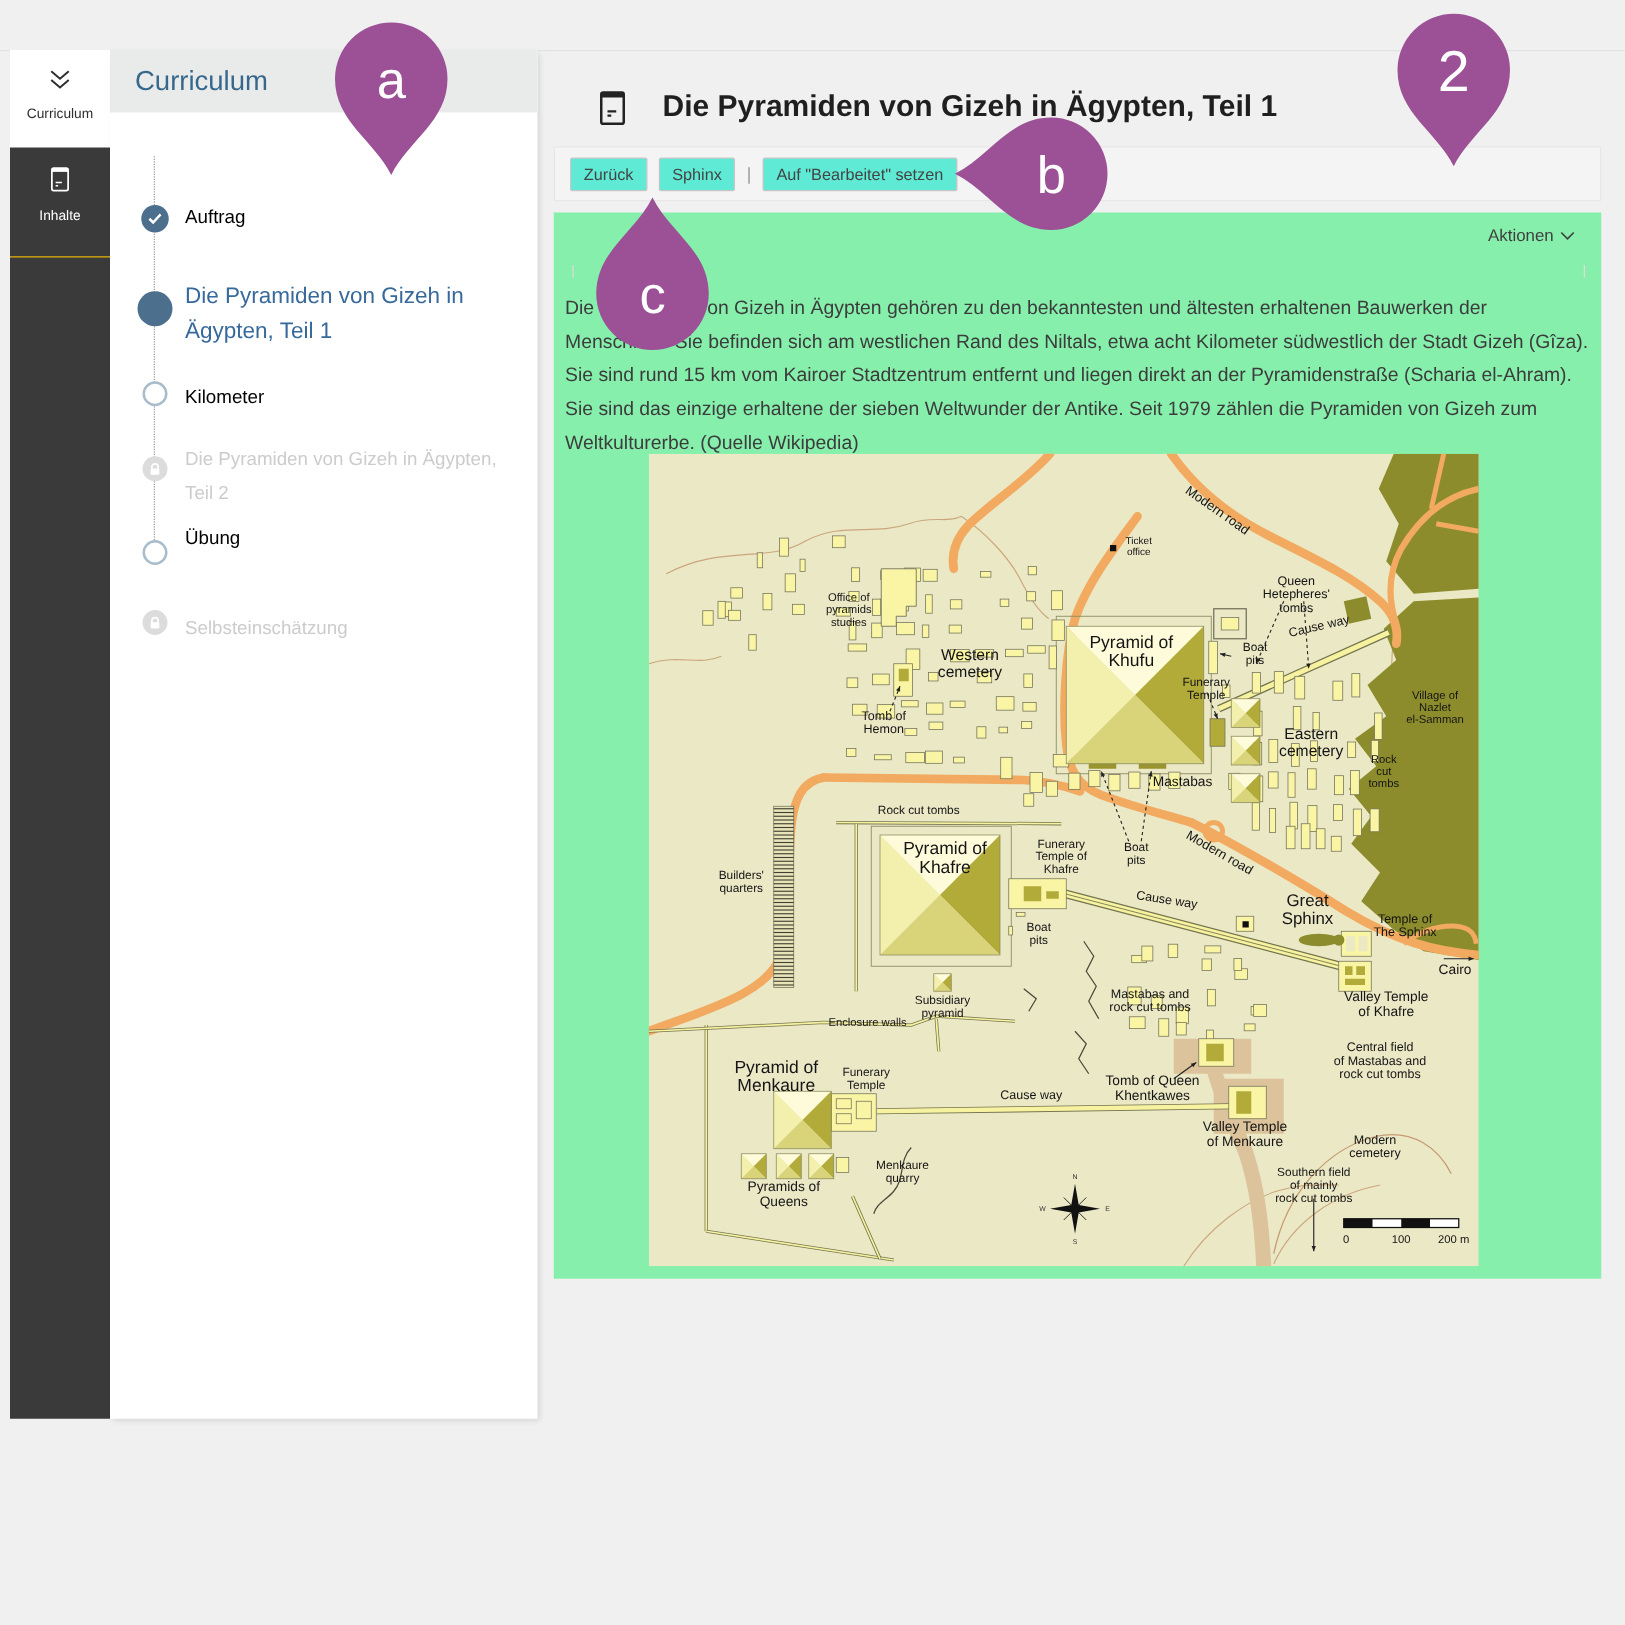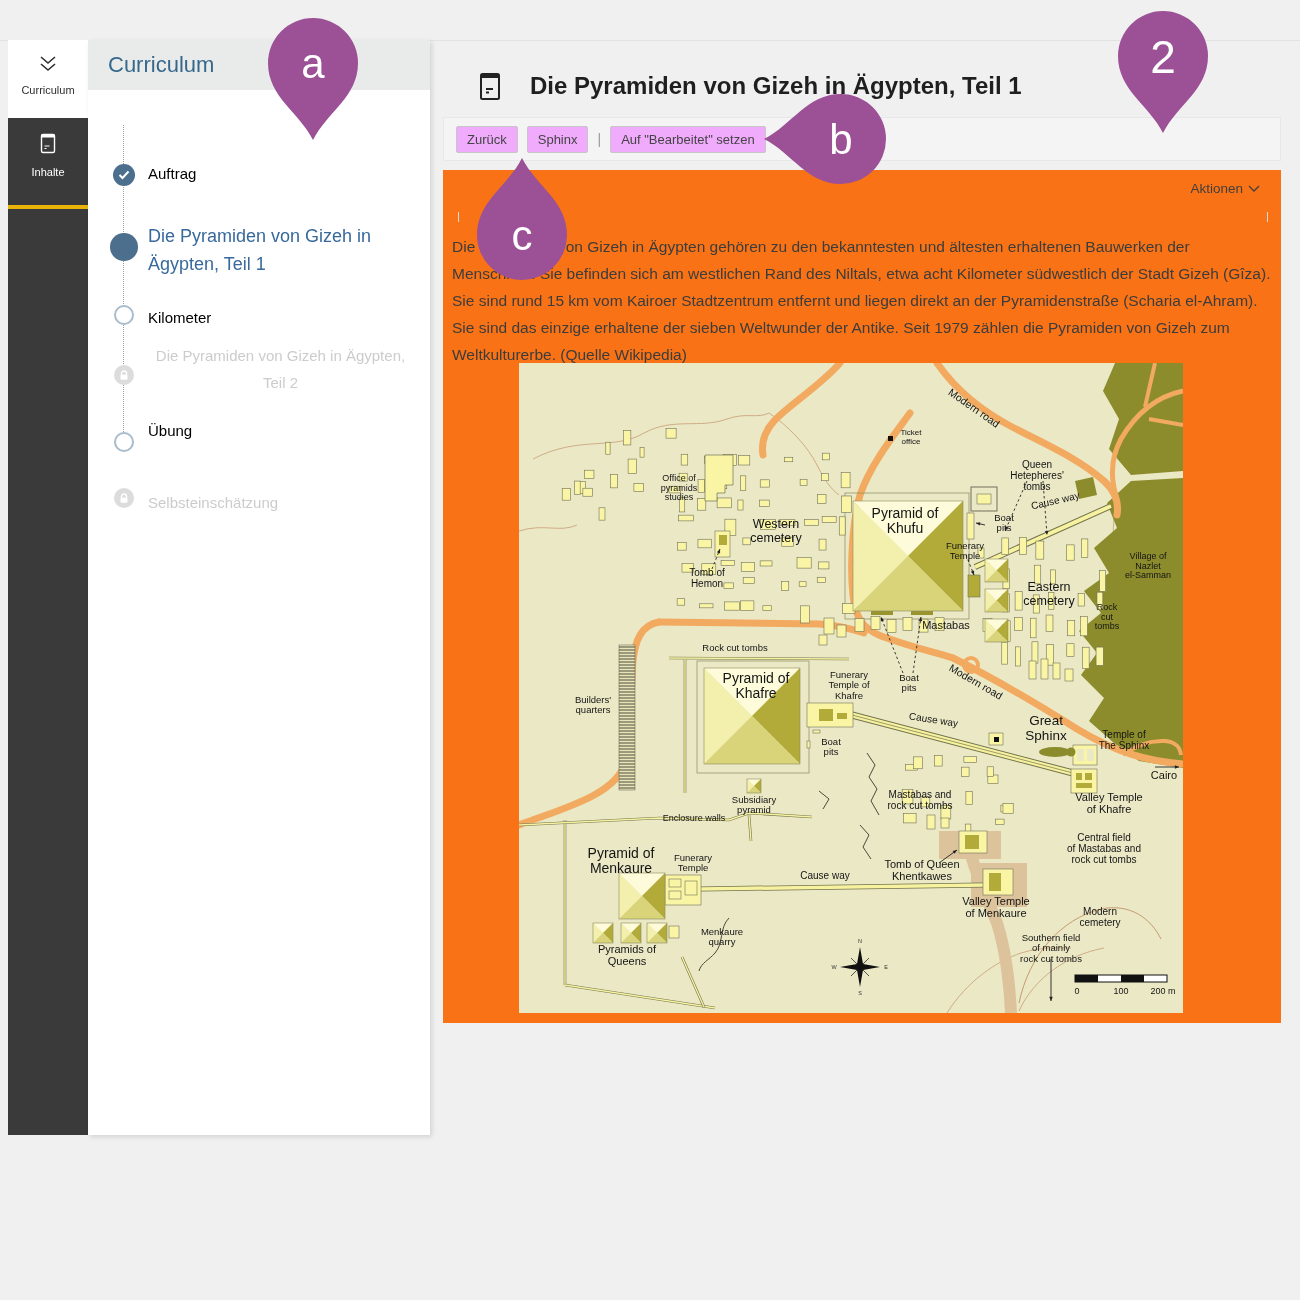--- a/index.html
+++ b/index.html
@@ -3,21 +3,21 @@
 <meta charset="utf-8">
 <style>
   html,body{margin:0;padding:0;}
   body{width:1300px;height:1300px;position:relative;background:#f0f0f0;
        font-family:"Liberation Sans",sans-serif;overflow:hidden;}
   .hairline-top{position:absolute;left:0;top:40px;width:1300px;height:1px;background:#e2e2e2;}
   
   .rail{position:absolute;left:8px;top:40px;width:80px;height:1095px;background:#3a3a3a;}
   .rail-item{position:absolute;left:0;width:80px;text-align:center;cursor:pointer;}
   .rail-item.active{top:0;height:78px;background:#ffffff;color:#2f2f2f;}
-  .rail-item.dark{top:78px;height:87px;color:#ffffff;border-bottom:4px solid #eab308;}
+  .rail-item.dark{top:78px;height:87px;color:#ffffff;border-bottom:1px solid #eab308;}
   .rail-icon{margin-top:14px;}
   .rail-label{font-size:11px;margin-top:6px;}
   
   .sidebar{position:absolute;left:88px;top:40px;width:342px;height:1095px;background:#ffffff;
            box-shadow:2px 2px 5px rgba(0,0,0,.12);}
   .sidebar-header{height:50px;background:#e9ebeb;display:flex;align-items:center;padding-left:20px;
                   font-size:22px;color:#37688c;}
   .steps{position:absolute;left:0;top:50px;width:342px;height:1000px;}
   .step-connector{position:absolute;left:35px;top:35px;height:325px;border-left:1px dotted #9e9e9e;}
   .step-row{position:absolute;left:0;width:342px;cursor:pointer;}
@@ -29,24 +29,24 @@
   .ic-locked{width:20px;height:20px;background:#dcdcdc;}
   .step-label{position:absolute;left:60px;width:265px;font-size:15px;color:#000000;line-height:24px;}
   .step-label.active{font-size:18px;color:#38699b;line-height:28px;}
   .step-label.locked{color:#cccccc;line-height:27px;}
   
   .title-icon{position:absolute;left:478px;top:70px;}
   .page-title{position:absolute;left:530px;top:72px;font-size:24px;font-weight:bold;color:#1f1f1f;}
   .toolbar{position:absolute;left:443px;top:117px;width:838px;height:44px;background:#f4f4f4;
            border:1px solid #e7e7e7;box-sizing:border-box;display:flex;align-items:center;gap:9px;
            padding-left:12px;}
-  .tb-btn{background:#f0abfc;border:1px solid #c6c6c6;border-radius:2px;padding:5px 10px;
+  .tb-btn{background:#5eead4;border:1px solid #c6c6c6;border-radius:2px;padding:5px 10px;
           font-size:13px;color:#444;font-family:"Liberation Sans",sans-serif;cursor:pointer;}
   .tb-sep{color:#999;font-size:14px;}
-  .card{position:absolute;left:443px;top:170px;width:838px;height:853px;background:#f97316;}
+  .card{position:absolute;left:443px;top:170px;width:838px;height:853px;background:#86efac;}
   .actions{position:absolute;right:21px;top:11px;font-size:13.5px;color:#3f3f3f;cursor:pointer;
            display:flex;align-items:center;gap:5px;}
   .tick{position:absolute;width:1px;height:10px;background:#dcdcdc;top:42px;}
   .paragraph{position:absolute;left:9px;top:63px;width:822px;font-size:15.5px;line-height:27px;color:#3c3c3c;}
   .map-wrap{position:absolute;left:76px;top:193px;width:664px;height:650px;}
   .pins{position:absolute;left:0;top:0;width:1300px;height:1300px;pointer-events:none;z-index:50;}
 </style>
 </head>
 <body>
 
@@ -94,21 +94,21 @@
         <div class="step-icon ic-open" style="left: 26px; top: 215px;"></div>
         <div class="step-label" style="top: 216px;">Kilometer</div>
       </div>
       <div class="step-row" style="top: 0px;">
         <div class="step-icon ic-locked" style="left: 26px; top: 275px;">
           <svg width="10" height="11" viewBox="0 0 10 11">
             <path d="M2.5,5 v-1.5 a2.5,2.5 0 0 1 5,0 V5" fill="none" stroke="#fff" stroke-width="1.4"></path>
             <rect x="1.5" y="4.8" width="7" height="5" rx="1" fill="#fff"></rect>
           </svg>
         </div>
-        <div class="step-label locked" style="top: 252px; text-align: center;">Die Pyramiden von Gizeh in Ägypten, Teil 2</div>
+        <div class="step-label locked" style="top: 264px;">Die Pyramiden von Gizeh in Ägypten, Teil 2</div>
       </div>
       <div class="step-row" style="top: 0px;">
         <div class="step-icon ic-open" style="left: 26px; top: 342px;"></div>
         <div class="step-label" style="top: 329px;">Übung</div>
       </div>
       <div class="step-row" style="top: 0px;">
         <div class="step-icon ic-locked" style="left: 26px; top: 398px;">
           <svg width="10" height="11" viewBox="0 0 10 11">
             <path d="M2.5,5 v-1.5 a2.5,2.5 0 0 1 5,0 V5" fill="none" stroke="#fff" stroke-width="1.4"></path>
             <rect x="1.5" y="4.8" width="7" height="5" rx="1" fill="#fff"></rect>

